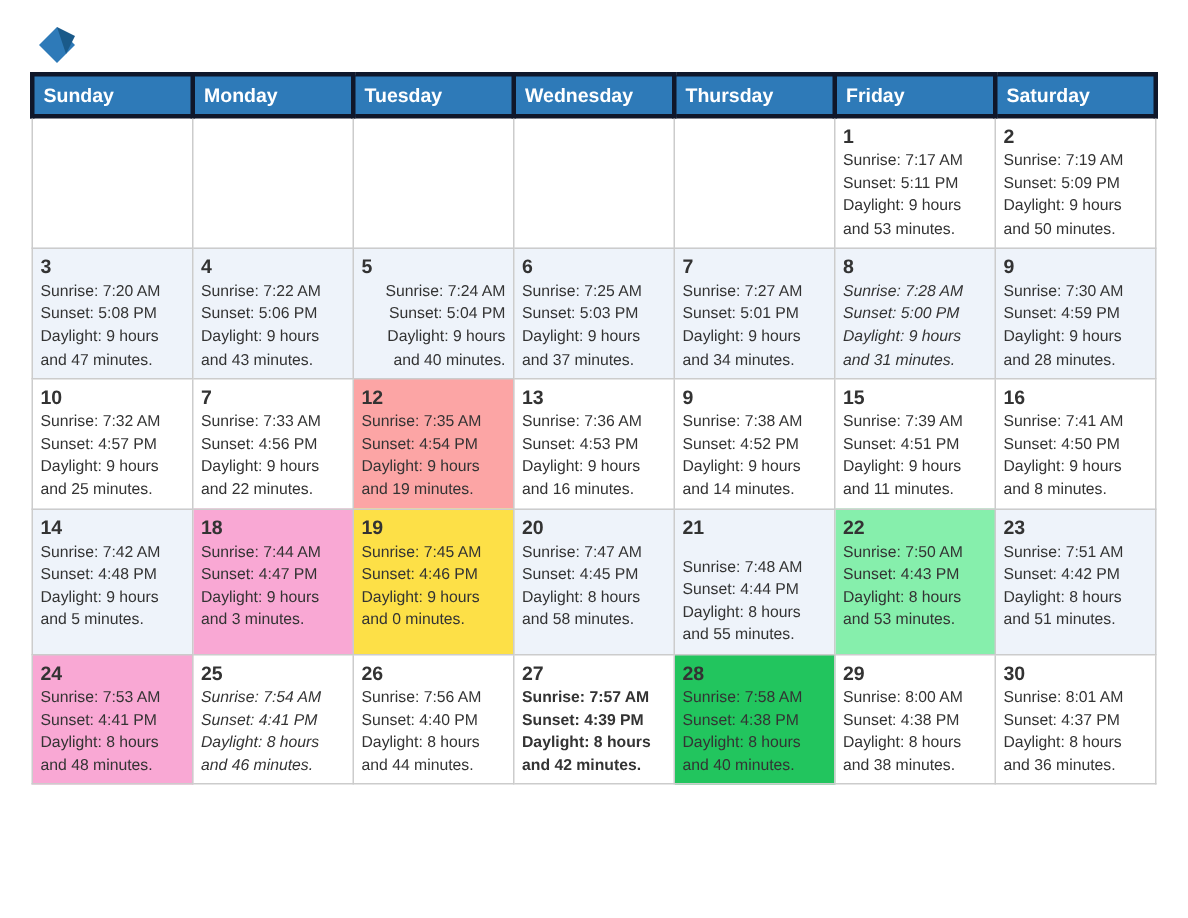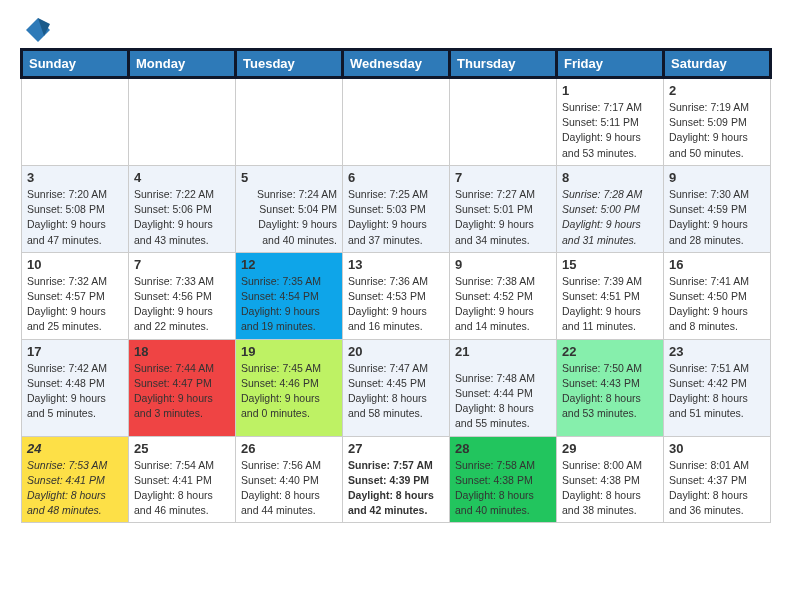--- a/index.html
+++ b/index.html
@@ -126,21 +126,21 @@
             <div class="day-info" style="white-space: pre-line;">Sunrise: 7:32 AM
 Sunset: 4:57 PM
 Daylight: 9 hours and 25 minutes.</div>
           </td>
           <td style="background: rgb(255, 255, 255);">
             <span class="day-num">7</span>
             <div class="day-info" style="white-space: pre-line;">Sunrise: 7:33 AM
 Sunset: 4:56 PM
 Daylight: 9 hours and 22 minutes.</div>
           </td>
-          <td style="background: #0ea5e9;">
+          <td style="background: #fca5a5;">
             <span class="day-num">12</span>
             <div class="day-info" style="white-space: pre-line;">Sunrise: 7:35 AM
 Sunset: 4:54 PM
 Daylight: 9 hours and 19 minutes.</div>
           </td>
           <td style="background: rgb(255, 255, 255);">
             <span class="day-num">13</span>
             <div class="day-info" style="white-space: pre-line;">Sunrise: 7:36 AM
 Sunset: 4:53 PM
 Daylight: 9 hours and 16 minutes.</div>
@@ -159,32 +159,32 @@
           </td>
           <td style="background: rgb(255, 255, 255);">
             <span class="day-num">16</span>
             <div class="day-info" style="white-space: pre-line;">Sunrise: 7:41 AM
 Sunset: 4:50 PM
 Daylight: 9 hours and 8 minutes.</div>
           </td>
         </tr>
         <tr>
           <td style="background: rgb(238, 243, 250);">
-            <span class="day-num">17</span>
+            <span class="day-num">14</span>
             <div class="day-info" style="white-space: pre-line;">Sunrise: 7:42 AM
 Sunset: 4:48 PM
 Daylight: 9 hours and 5 minutes.</div>
           </td>
-          <td style="background: #ef4444; margin-left: 12px;">
+          <td style="background: #f9a8d4; margin-left: 12px;">
             <span class="day-num">18</span>
             <div class="day-info" style="white-space: pre-line;">Sunrise: 7:44 AM
 Sunset: 4:47 PM
 Daylight: 9 hours and 3 minutes.</div>
           </td>
-          <td style="background: #bef264;">
+          <td style="background: #fde047;">
             <span class="day-num">19</span>
             <div class="day-info" style="white-space: pre-line;">Sunrise: 7:45 AM
 Sunset: 4:46 PM
 Daylight: 9 hours and 0 minutes.</div>
           </td>
           <td style="background: rgb(238, 243, 250);">
             <span class="day-num">20</span>
             <div class="day-info" style="white-space: pre-line;">Sunrise: 7:47 AM
 Sunset: 4:45 PM
 Daylight: 8 hours and 58 minutes.</div>
@@ -202,29 +202,29 @@
 Daylight: 8 hours and 53 minutes.</div>
           </td>
           <td style="background: rgb(238, 243, 250);">
             <span class="day-num">23</span>
             <div class="day-info" style="white-space: pre-line;">Sunrise: 7:51 AM
 Sunset: 4:42 PM
 Daylight: 8 hours and 51 minutes.</div>
           </td>
         </tr>
         <tr>
-          <td style="background: #fde047; font-style: italic;">
+          <td style="background: #f9a8d4;">
             <span class="day-num">24</span>
             <div class="day-info" style="white-space: pre-line;">Sunrise: 7:53 AM
 Sunset: 4:41 PM
 Daylight: 8 hours and 48 minutes.</div>
           </td>
           <td style="background: rgb(255, 255, 255);">
             <span class="day-num">25</span>
-            <div class="day-info" style="white-space: pre-line;">Sunrise: 7:54 AM
+            <div class="day-info" style="white-space: pre-line; font-style: italic;">Sunrise: 7:54 AM
 Sunset: 4:41 PM
 Daylight: 8 hours and 46 minutes.</div>
           </td>
           <td style="background: rgb(255, 255, 255);">
             <span class="day-num">26</span>
             <div class="day-info" style="white-space: pre-line;">Sunrise: 7:56 AM
 Sunset: 4:40 PM
 Daylight: 8 hours and 44 minutes.</div>
           </td>
           <td style="background: rgb(255, 255, 255); margin-left: 20px;">

